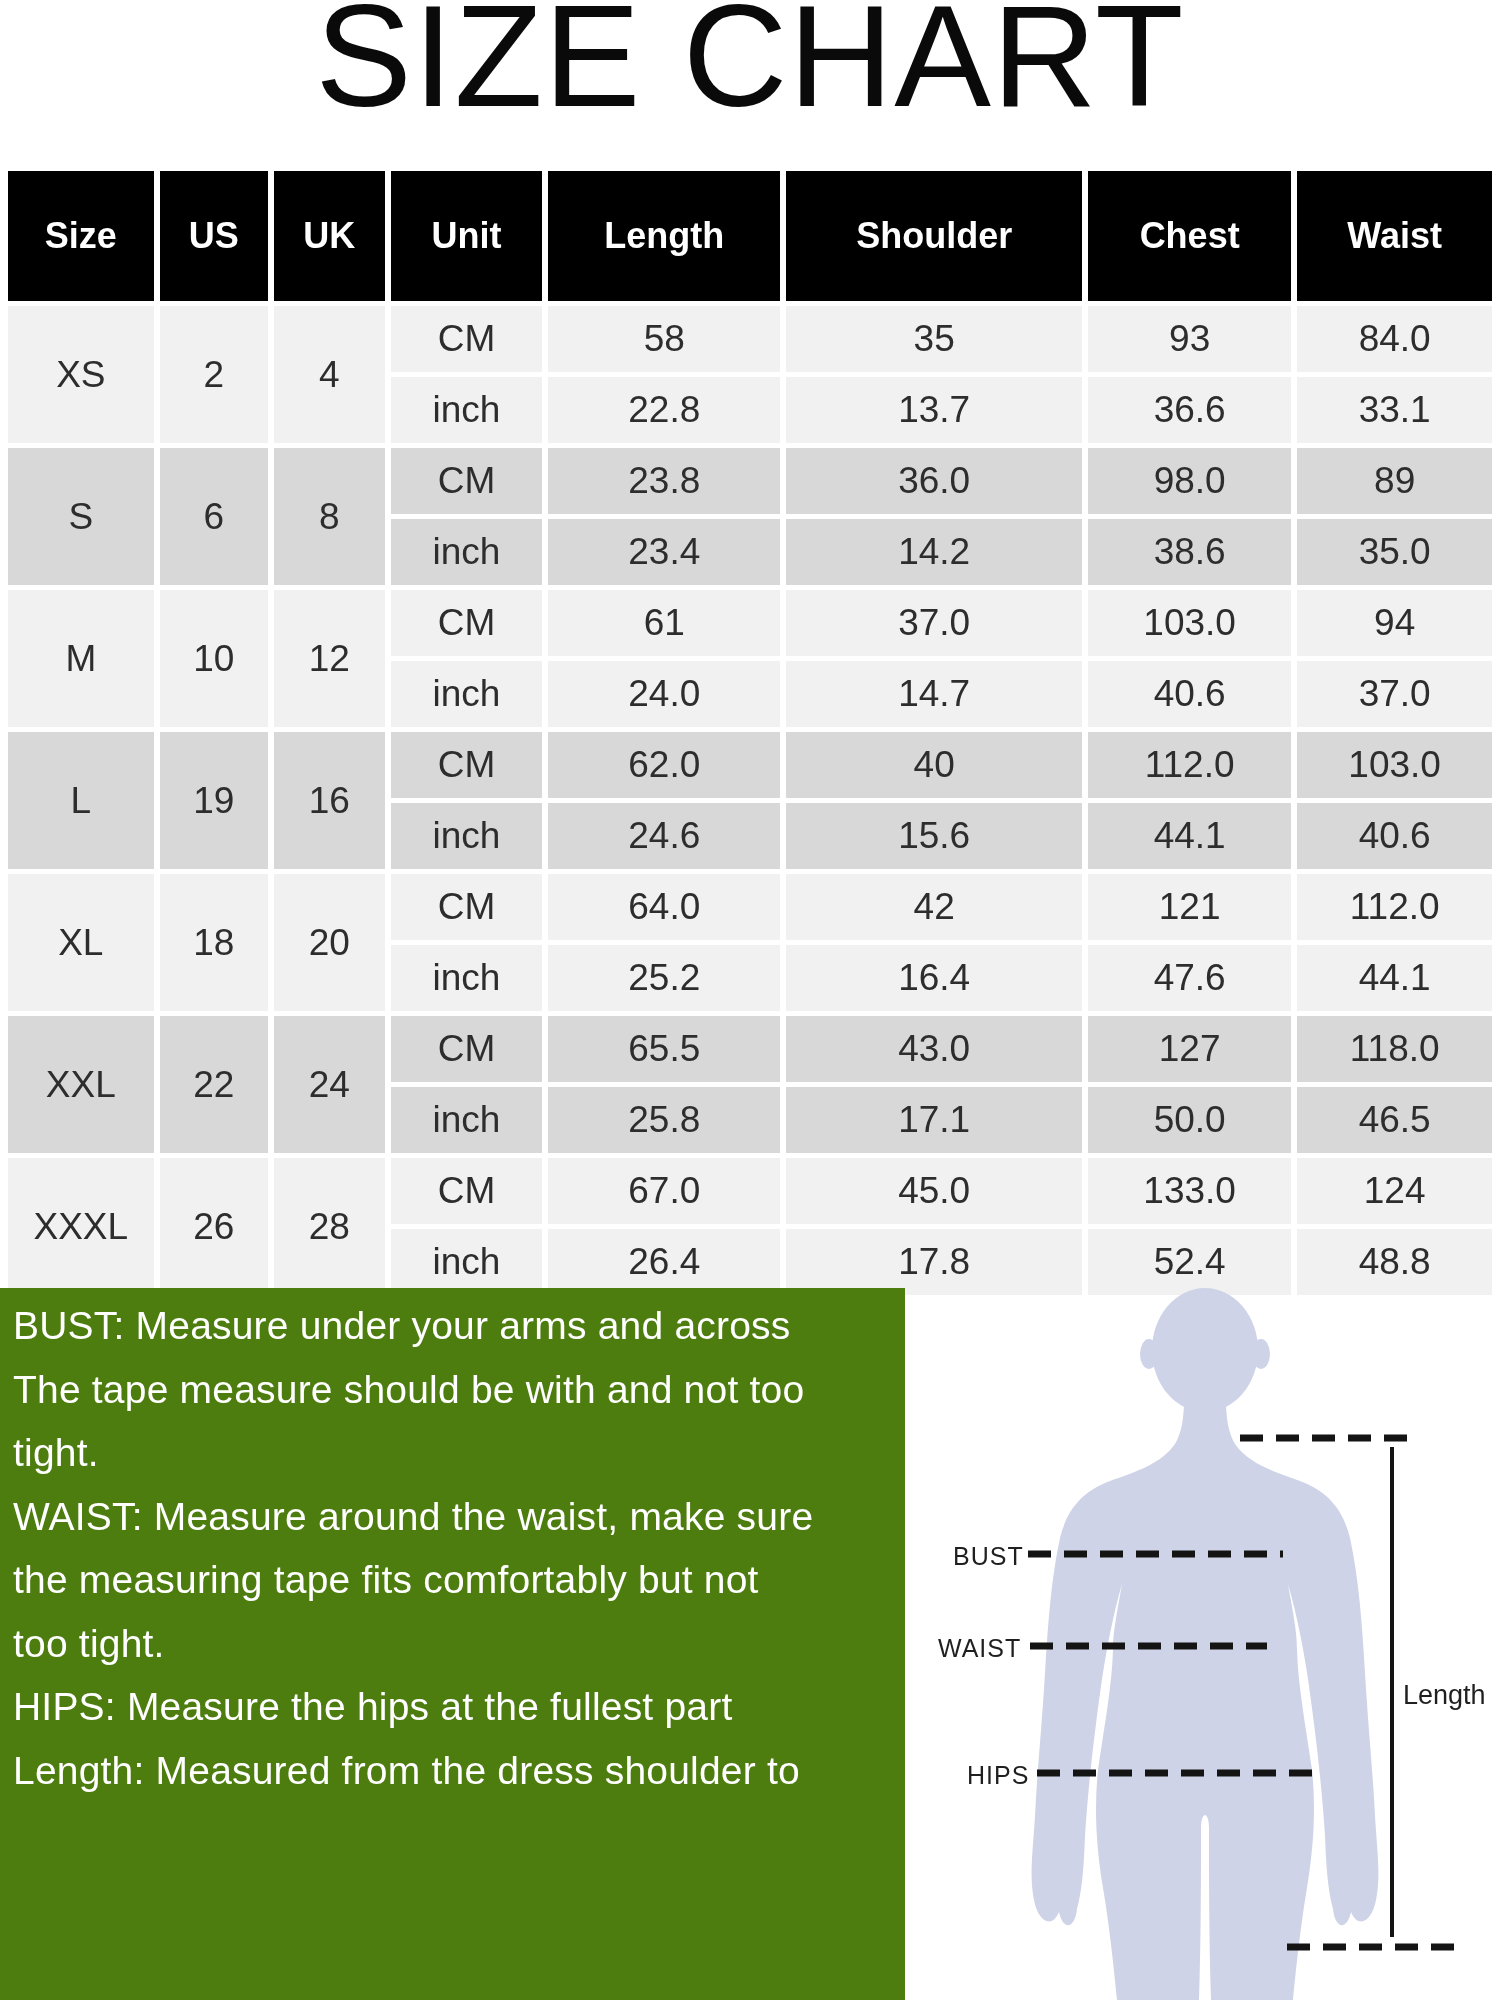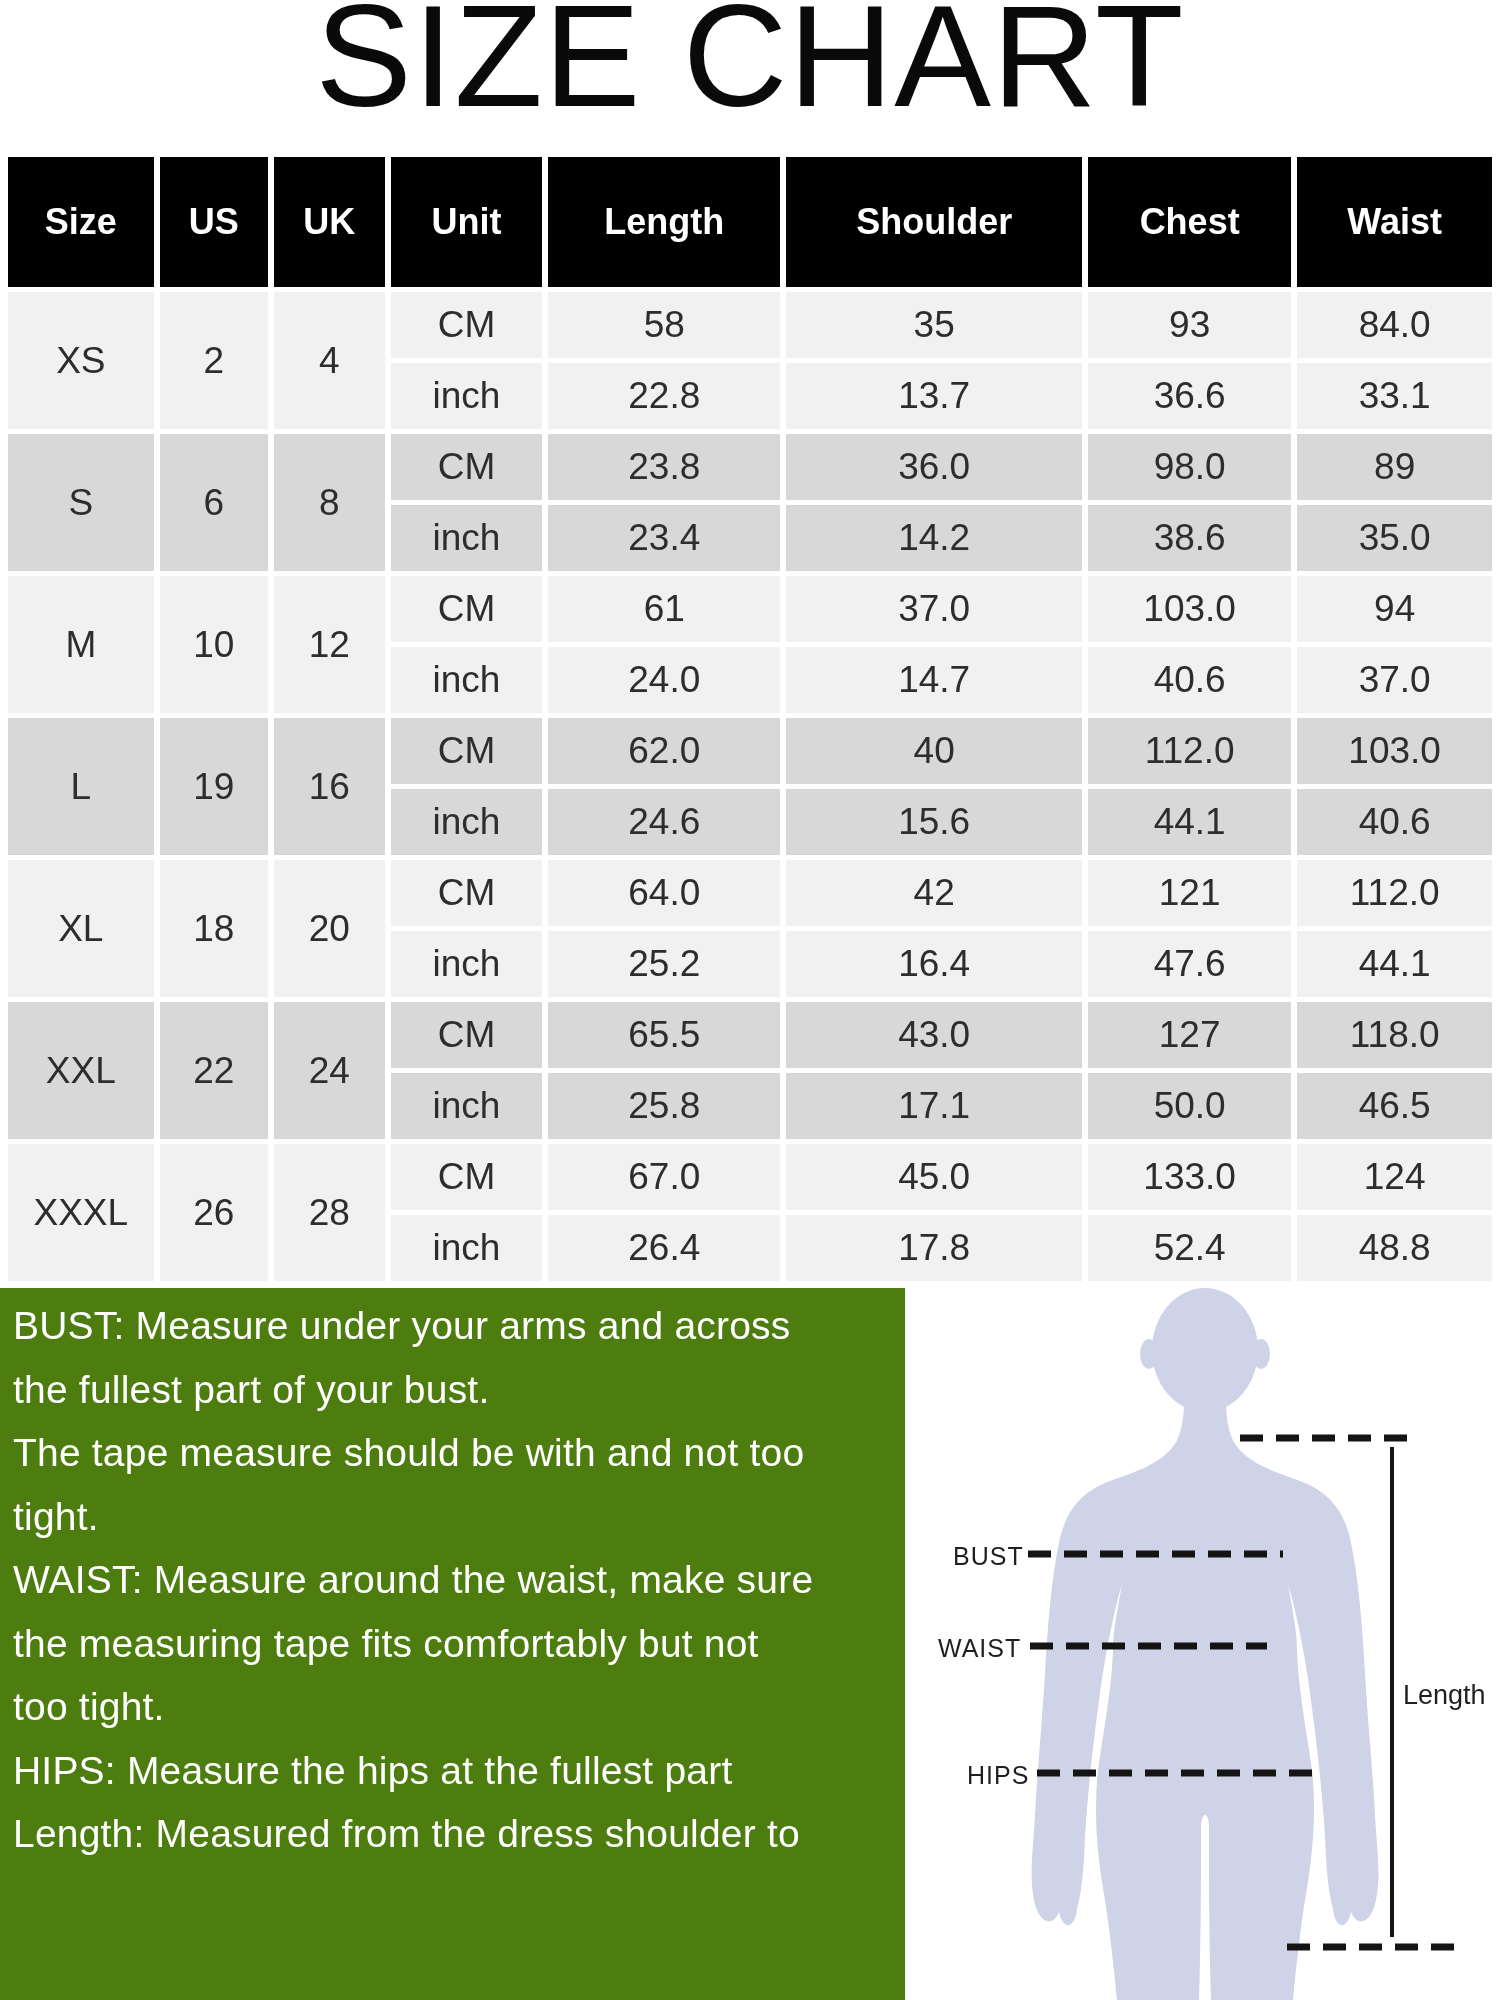--- a/index.html
+++ b/index.html
@@ -6,21 +6,21 @@
   .page {
     position:relative; width:1500px; height:2000px; background:#ffffff;
     overflow:hidden; font-family:"Liberation Sans", sans-serif;
   }
   .title {
     position:absolute; top:-16px; left:0; width:100%; margin:0;
     text-align:center; font-size:145px; line-height:1; font-weight:400;
     letter-spacing:1px; color:#0a0a0a; white-space:nowrap;
   }
   table.size-table {
-    position:absolute; top:152px; left:2px; width:1496px;
+    position:absolute; top:166px; left:2px; width:1496px;
     border-collapse:separate; border-spacing:6px 5px; table-layout:fixed;
   }
   table.size-table th {
     background:#000000; color:#ffffff; font-size:36px; font-weight:700;
     height:130px; text-align:center; vertical-align:middle; padding:0;
   }
   table.size-table td {
     font-size:37px; font-weight:400; color:#2d2d2d; text-align:center;
     vertical-align:middle; height:66px; padding:0;
   }
@@ -186,21 +186,20 @@
           <td class="light">52.4</td>
           <td class="light">48.8</td>
         </tr>
       </tbody>
   </table>
 
   <div class="bottom">
 
     <div class="info-box">
         <div class="info-line">BUST: Measure under your arms and across</div>
-        <div class="info-line">the fullest part of your bust.</div>
         <div class="info-line">The tape measure should be with and not too</div>
         <div class="info-line">tight.</div>
         <div class="info-line">WAIST: Measure around the waist, make sure</div>
         <div class="info-line">the measuring tape fits comfortably but not</div>
         <div class="info-line">too tight.</div>
         <div class="info-line">HIPS: Measure the hips at the fullest part</div>
         <div class="info-line">Length: Measured from the dress shoulder to</div>
       </div>
 
     <div class="diagram">

